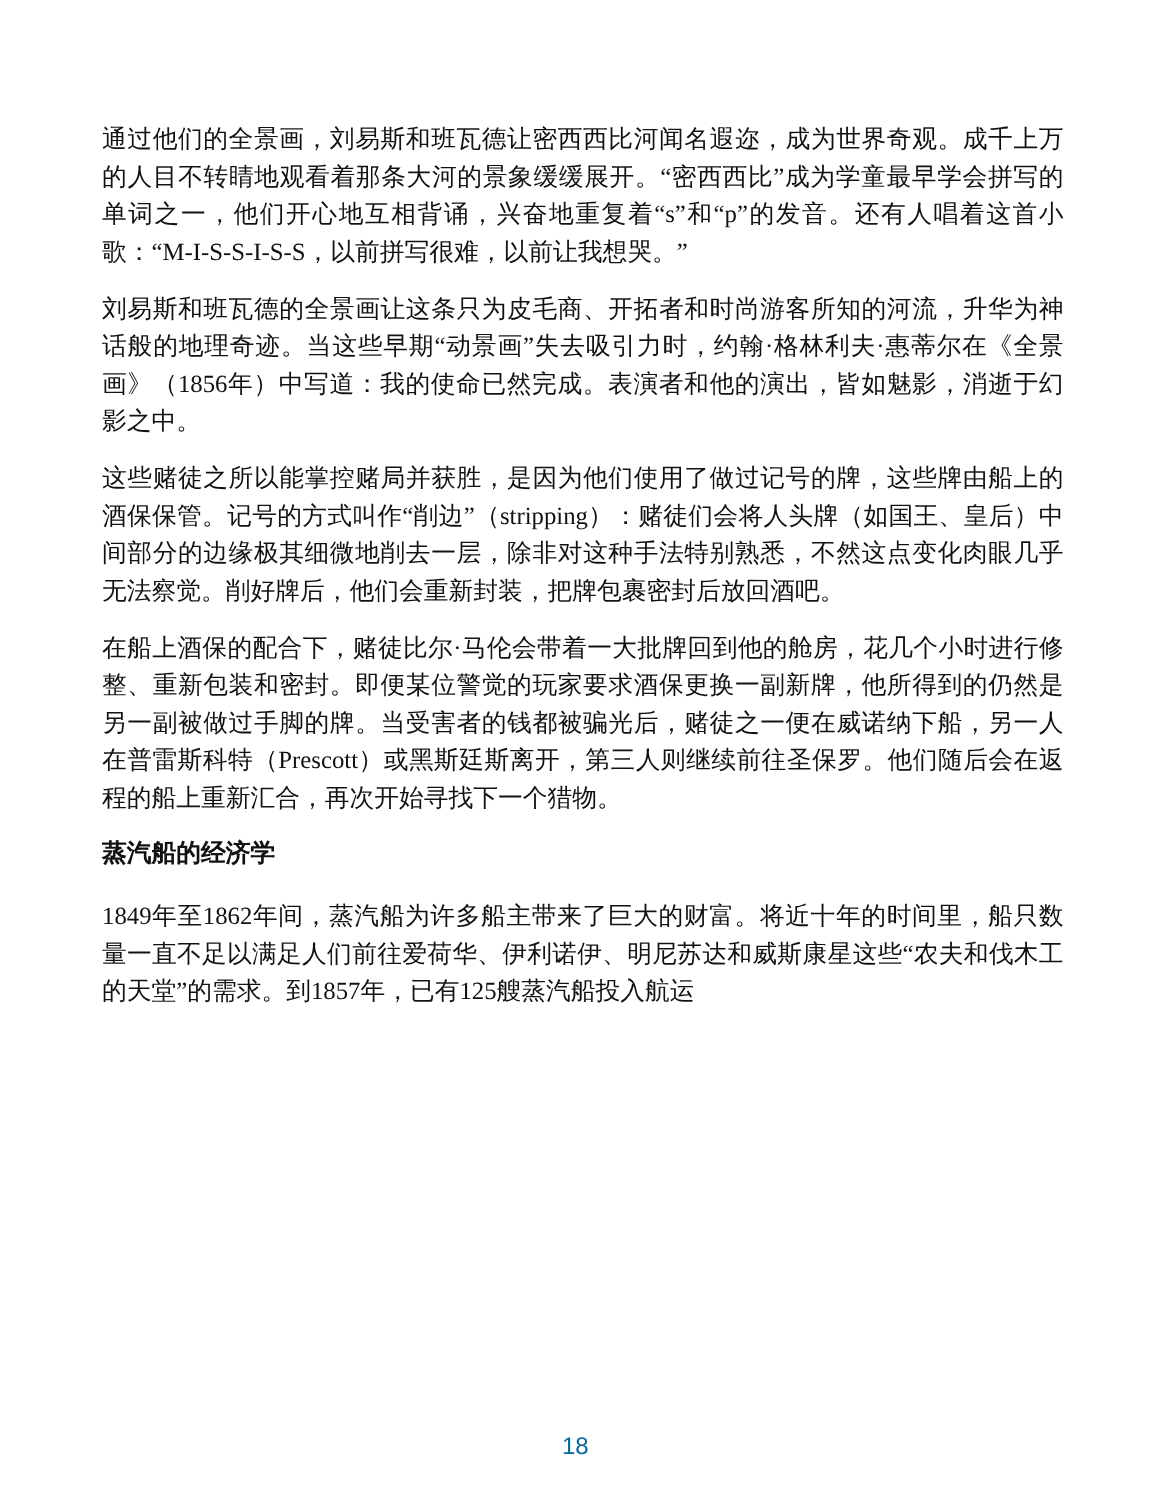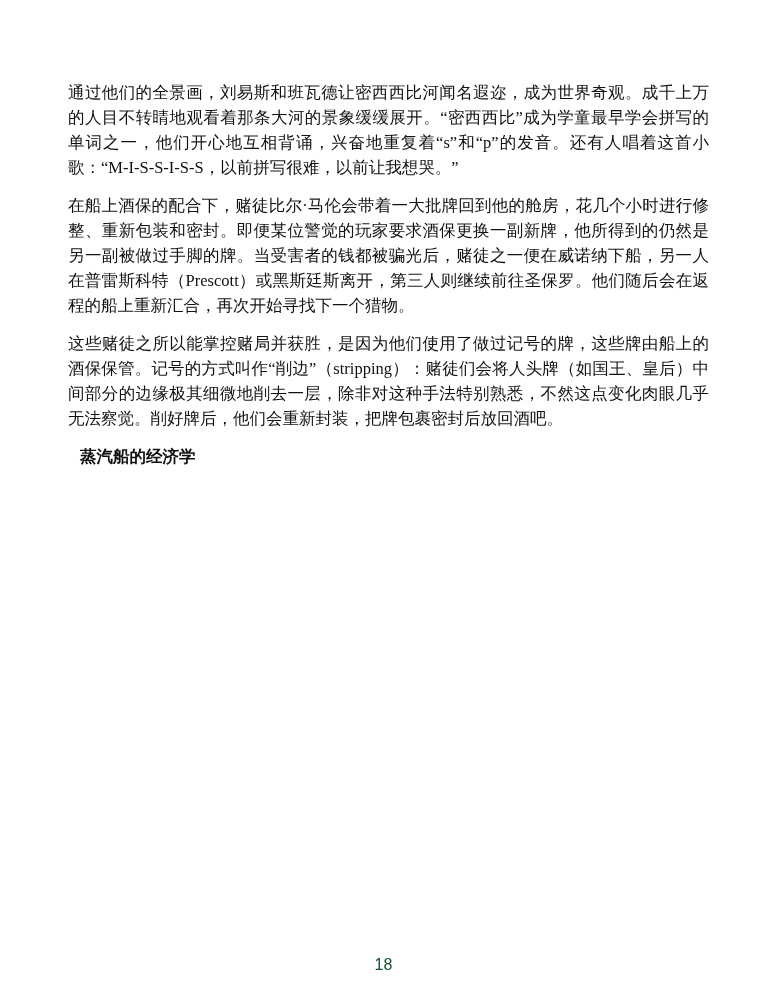--- a/index.html
+++ b/index.html
@@ -31,42 +31,44 @@
     font-size: 16.5px;
     line-height: 25px;
     text-align: justify;
     margin: 0 0 13px 0;
     font-family: "Liberation Serif", serif;
   }
   .heading {
     font-size: 16.5px;
     line-height: 25px;
     font-weight: bold;
-    margin: 6px 0 16px 12px;
+    margin: 6px 0 16px 0;
     font-family: "Liberation Sans", sans-serif;
   }
   .page-footer {
     position: absolute;
     left: 0;
     right: 0;
     bottom: 26px;
     text-align: center;
   }
   .page-number {
     font-size: 16px;
     font-family: "Liberation Sans", sans-serif;
-    color: #14532d;
+    color: #0369a1;
   }
 </style>
 </head>
 <body>
 
 <div class="page">
   <main class="content">
     <p class="para">通过他们的全景画，刘易斯和班瓦德让密西西比河闻名遐迩，成为世界奇观。成千上万的人目不转睛地观看着那条大河的景象缓缓展开。“密西西比”成为学童最早学会拼写的单词之一，他们开心地互相背诵，兴奋地重复着“s”和“p”的发音。还有人唱着这首小歌：“M-I-S-S-I-S-S，以前拼写很难，以前让我想哭。”</p>
+    <p class="para">刘易斯和班瓦德的全景画让这条只为皮毛商、开拓者和时尚游客所知的河流，升华为神话般的地理奇迹。当这些早期“动景画”失去吸引力时，约翰·格林利夫·惠蒂尔在《全景画》（1856年）中写道：我的使命已然完成。表演者和他的演出，皆如魅影，消逝于幻影之中。</p>
+    <p class="para">这些赌徒之所以能掌控赌局并获胜，是因为他们使用了做过记号的牌，这些牌由船上的酒保保管。记号的方式叫作“削边”（stripping）：赌徒们会将人头牌（如国王、皇后）中间部分的边缘极其细微地削去一层，除非对这种手法特别熟悉，不然这点变化肉眼几乎无法察觉。削好牌后，他们会重新封装，把牌包裹密封后放回酒吧。</p>
     <p class="para">在船上酒保的配合下，赌徒比尔·马伦会带着一大批牌回到他的舱房，花几个小时进行修整、重新包装和密封。即便某位警觉的玩家要求酒保更换一副新牌，他所得到的仍然是另一副被做过手脚的牌。当受害者的钱都被骗光后，赌徒之一便在威诺纳下船，另一人在普雷斯科特（Prescott）或黑斯廷斯离开，第三人则继续前往圣保罗。他们随后会在返程的船上重新汇合，再次开始寻找下一个猎物。</p>
-    <p class="para">这些赌徒之所以能掌控赌局并获胜，是因为他们使用了做过记号的牌，这些牌由船上的酒保保管。记号的方式叫作“削边”（stripping）：赌徒们会将人头牌（如国王、皇后）中间部分的边缘极其细微地削去一层，除非对这种手法特别熟悉，不然这点变化肉眼几乎无法察觉。削好牌后，他们会重新封装，把牌包裹密封后放回酒吧。</p>
     <h2 class="heading">蒸汽船的经济学</h2>
+    <p class="para">1849年至1862年间，蒸汽船为许多船主带来了巨大的财富。将近十年的时间里，船只数量一直不足以满足人们前往爱荷华、伊利诺伊、明尼苏达和威斯康星这些“农夫和伐木工的天堂”的需求。到1857年，已有125艘蒸汽船投入航运</p>
   </main>
   <footer class="page-footer">
     <span class="page-number">18</span>
   </footer>
 </div>
 
 </body></html>

